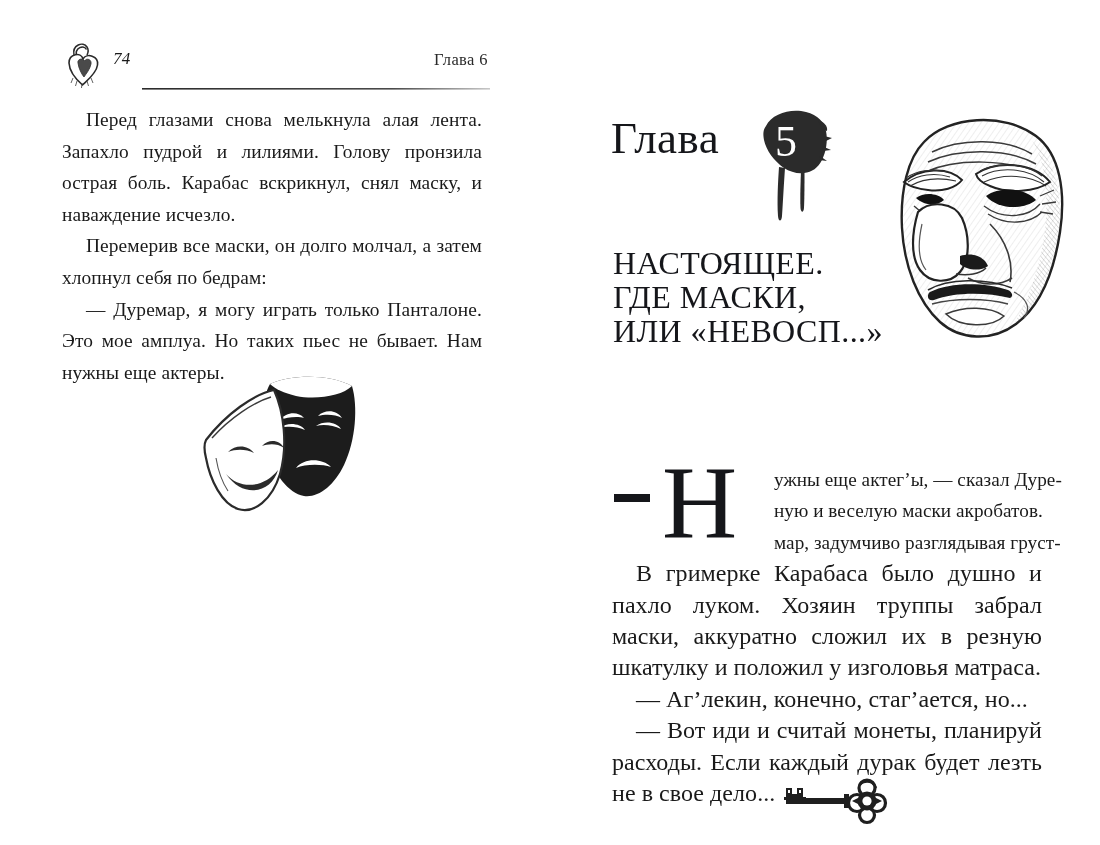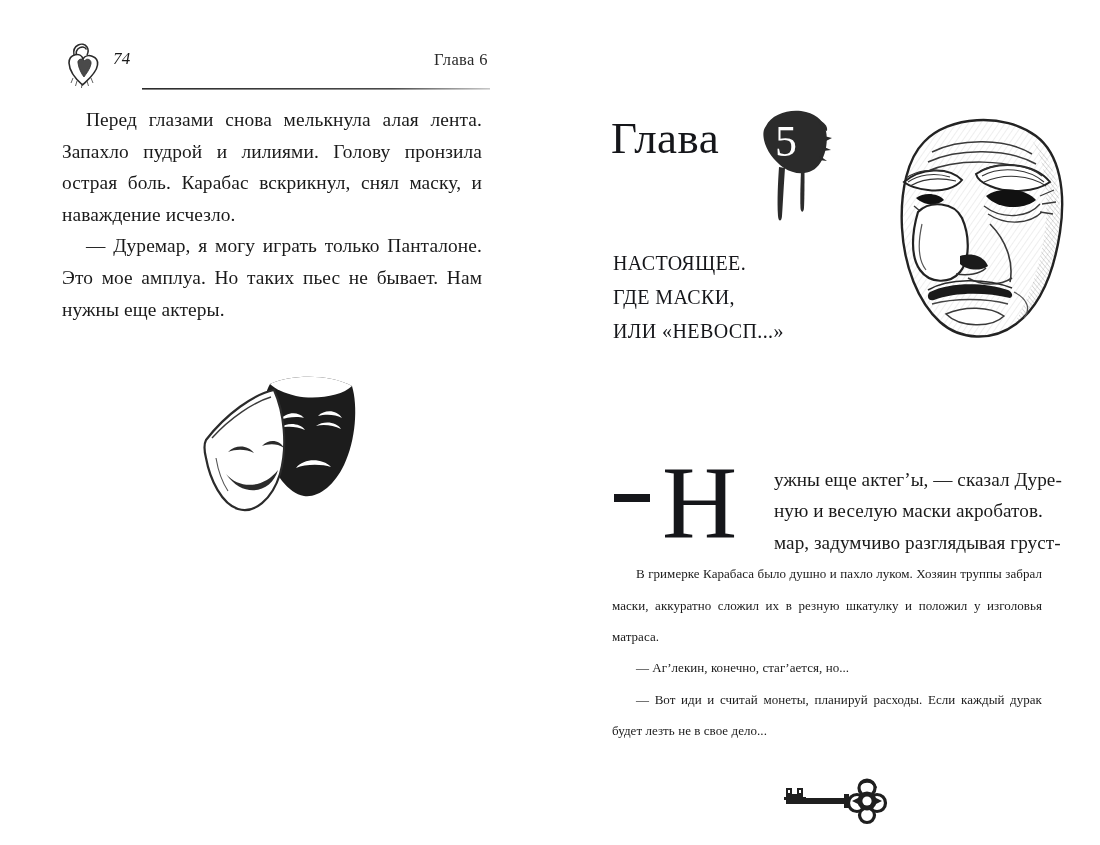--- a/index.html
+++ b/index.html
@@ -118,21 +118,21 @@
     left: 143px;
     top: 0px;
     width: 92px;
     height: 125px;
   }
   .chapter-title {
     position: absolute;
     left: 2px;
     top: 142px;
     width: 300px;
-    font-size: 20px;
+    font-size: 32px;
     line-height: 34px;
     letter-spacing: 0.4px;
     color: #15161a;
   }
   .chapter-title span { display: block; white-space: nowrap; }
 
   .face-illo {
     position: absolute;
     left: 253px;
     top: 2px;
@@ -172,21 +172,21 @@
     margin: 0;
     padding-left: 162px;
     font-size: 19.2px;
     line-height: 31.4px;
     text-align: justify;
     letter-spacing: 0.05px;
   }
   .dropcap-lines span { display: block; white-space: nowrap; }
   .text-block-right p {
     margin: 0;
-    font-size: 13px;
+    font-size: 24px;
     line-height: 31.4px;
     text-align: justify;
     letter-spacing: 0.05px;
   }
   .text-block-right p.indent { text-indent: 24px; }
 
   .key-illo {
     position: absolute;
     left: 218px;
     top: 762px;
@@ -234,20 +234,21 @@
               <stop offset="1" stop-color="#c8c8c8"></stop>
             </linearGradient>
           </defs>
           <rect x="0" y="0" width="348" height="1.6" fill="url(#ruleFade)"></rect>
         </svg>
       </span>
     </div>
 
     <div class="text-block-left">
       <p class="indent">Перед глазами снова мелькнула алая лента. Запахло пудрой и лилиями. Голову пронзила острая боль. Карабас вскрикнул, снял маску, и наваждение исчезло.</p>
+      <p class="indent">Перемерив все маски, он долго молчал, а затем хлопнул себя по бедрам:</p>
       <p class="indent">— Дуремар, я могу играть только Панталоне. Это мое амплуа. Но таких пьес не бывает. Нам нужны еще актеры.</p>
     </div>
 
     <div class="masks-illo">
       <svg viewBox="0 0 200 178" width="200" height="178">
 
         <g>
           <path d="M78 22 C100 12, 138 12, 160 24 C166 44, 164 78, 152 103 C142 124, 126 136, 112 134 C96 131, 82 112, 75 88 C68 64, 70 36, 78 22 Z" fill="#1c1c1c"></path>
           <path d="M78 22 C100 12, 138 12, 160 24 C150 34, 124 38, 104 34 C92 31, 83 27, 78 22 Z" fill="#ffffff"></path>
           <path d="M88 58 C94 50, 106 49, 112 56 C106 54, 95 55, 88 58 Z" fill="#ffffff"></path>

